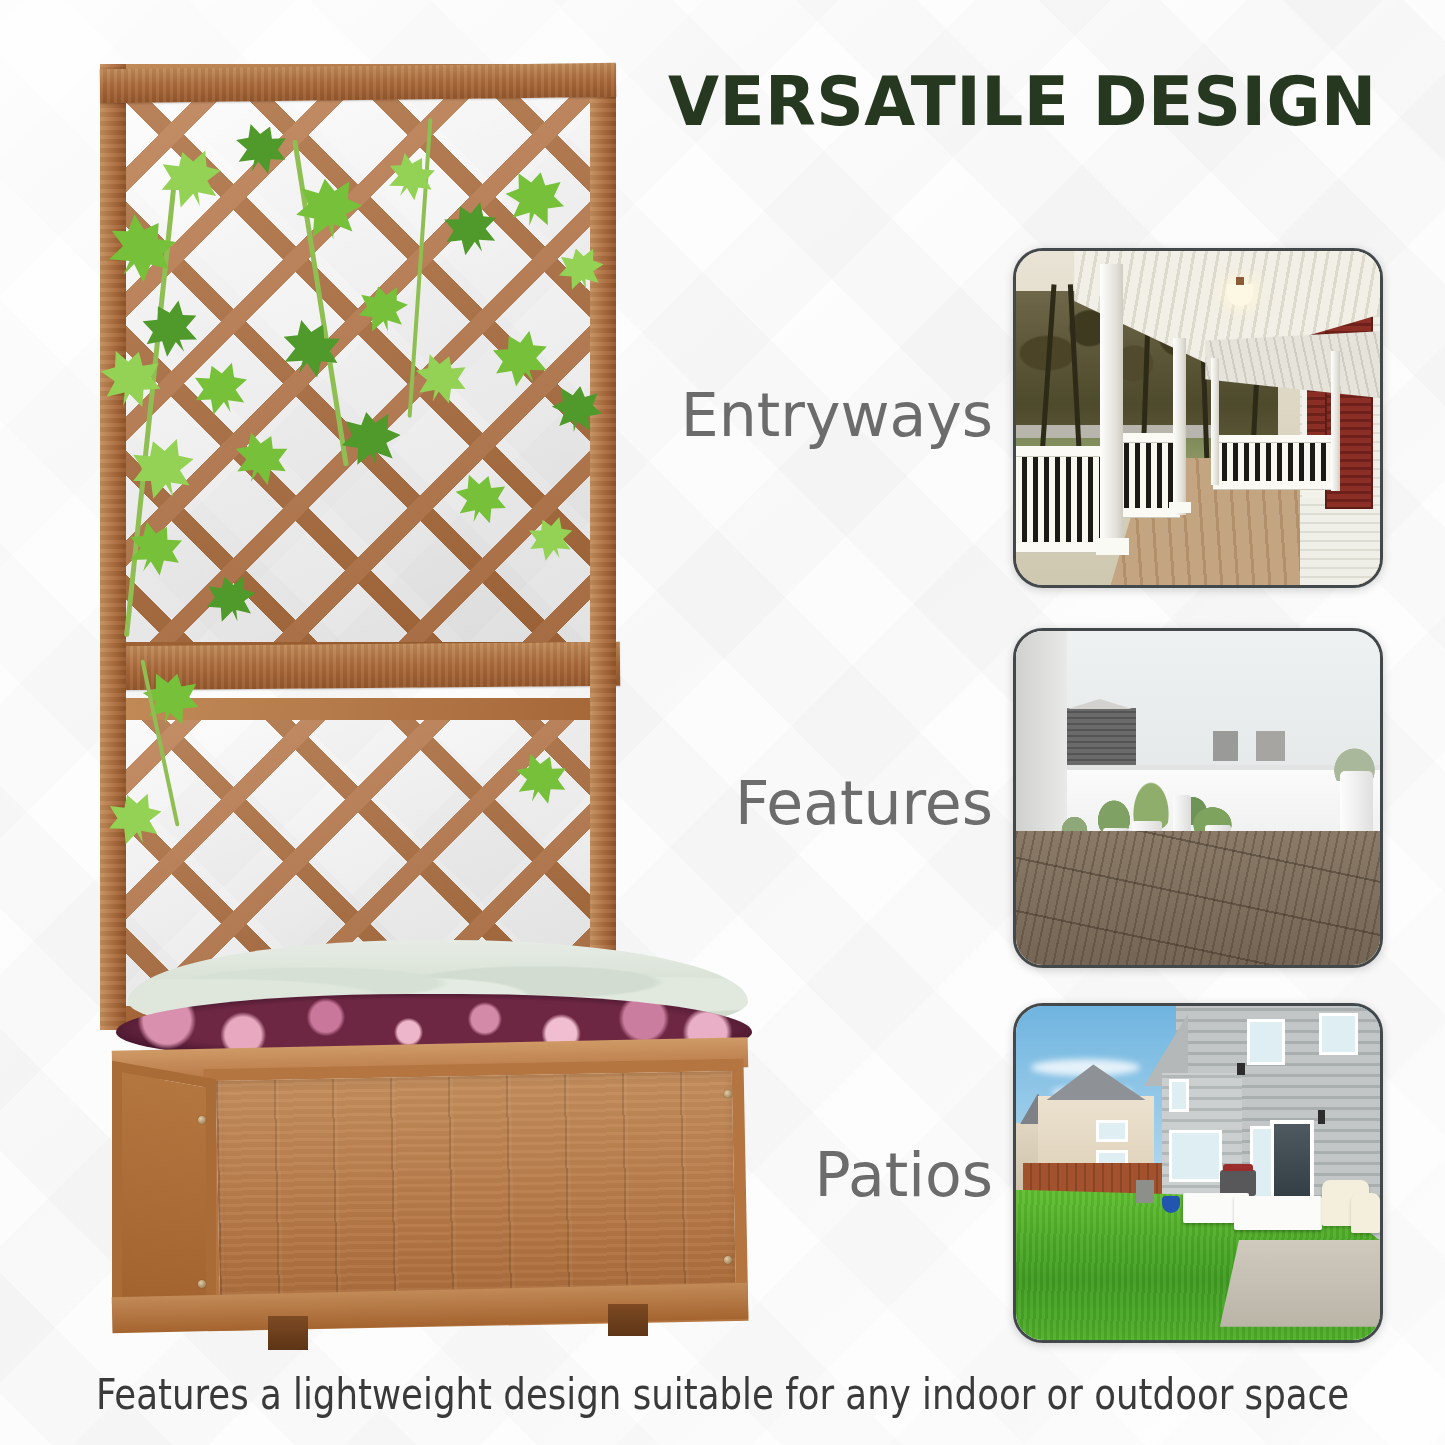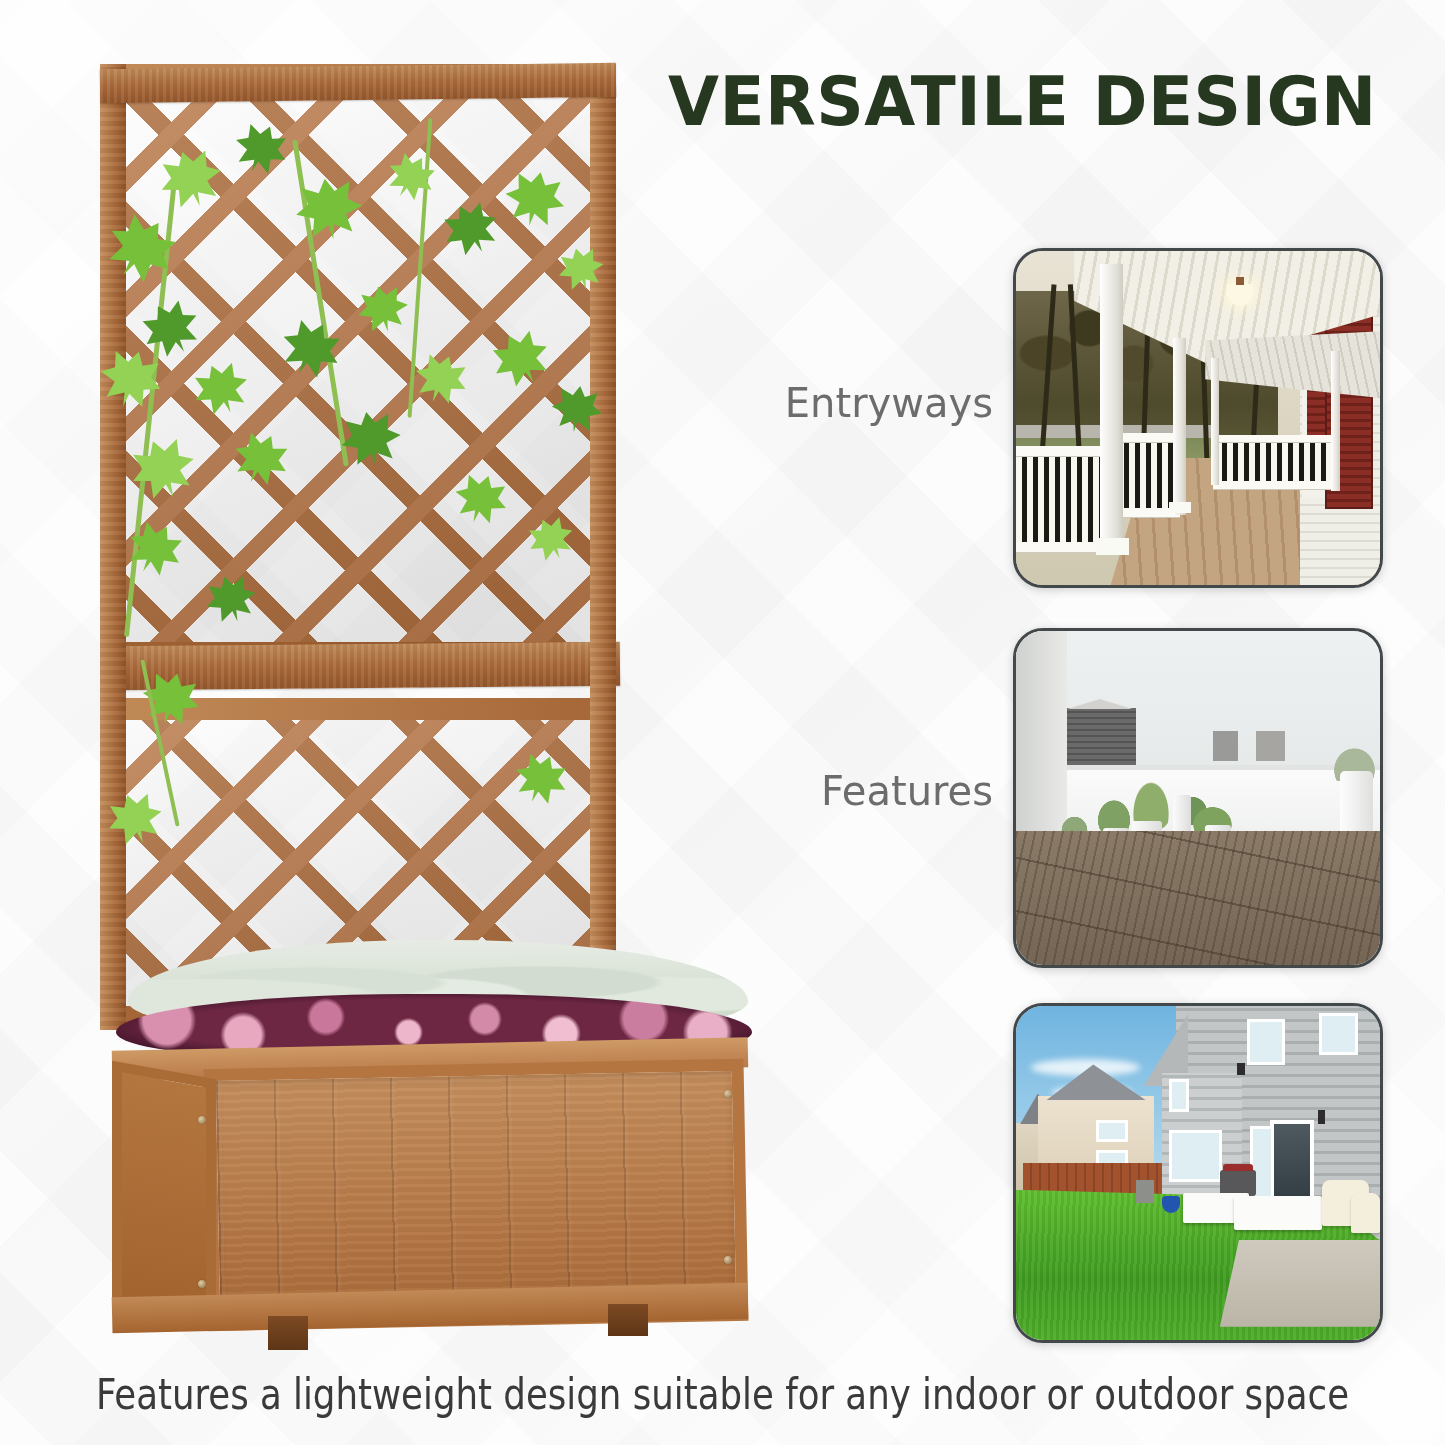--- a/index.html
+++ b/index.html
@@ -56,21 +56,21 @@
     transform: scaleX(0.97);
     transform-origin: right center;
     white-space: nowrap;
   }
 
   
   .cat-label {
     position: absolute;
     font-family: "DejaVu Sans", sans-serif;
     font-weight: 400;
-    font-size: 40px;
+    font-size: 60px;
     color: #6c6c6c;
     white-space: nowrap;
     text-align: right;
   }
   #label-entryways { right: 452px; top: 380px; }
   #label-balconies { right: 452px; top: 768px; }
   #label-patios    { right: 452px; top: 1140px; }
 
   
   .photo-card {
@@ -566,20 +566,21 @@
       <div class="bal-plant" style="left:48%; top:52%; width:12%; height:10%; background:radial-gradient(ellipse at 50% 60%,#7ea35f 0 62%,transparent 64%);"></div>
       <div class="bal-pot" style="left:52%; top:58%; width:7%; height:6%;"></div>
 
       <div class="bal-tallplant"></div>
       <div class="bal-tallpot"></div>
 
       <div class="bal-deck"></div>
     </div>
   </div>
 
+  <div class="cat-label" id="label-patios">Patios</div>
 
   <div class="photo-card" id="card-patios">
     <div class="photo-inner">
       <div class="pat-sky"></div>
       <div class="pat-cloud" style="left:4%; top:16%; width:30%; height:5%;"></div>
       <div class="pat-cloud" style="left:10%; top:24%; width:22%; height:4%;"></div>
 
       <div class="pat-neighbor2"></div>
       <div class="pat-neighbor"></div>
       <div class="pat-window" style="left:22%; top:34%; width:7%; height:5%;"></div>

